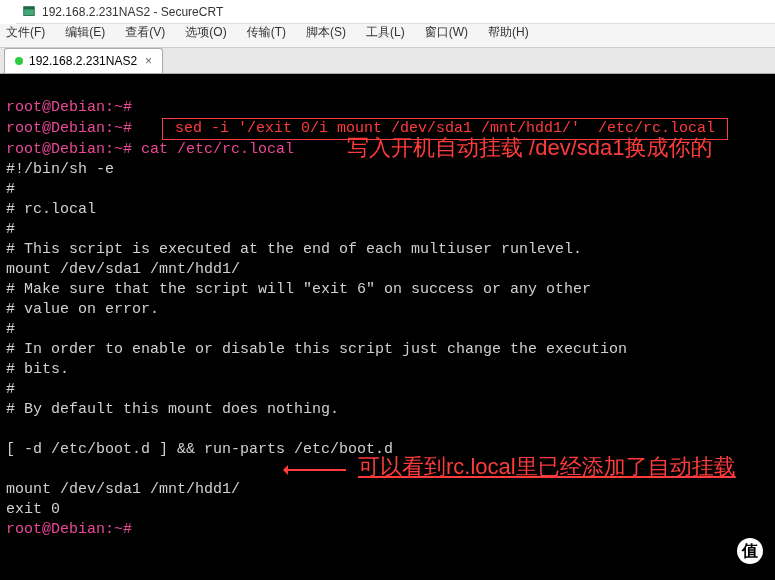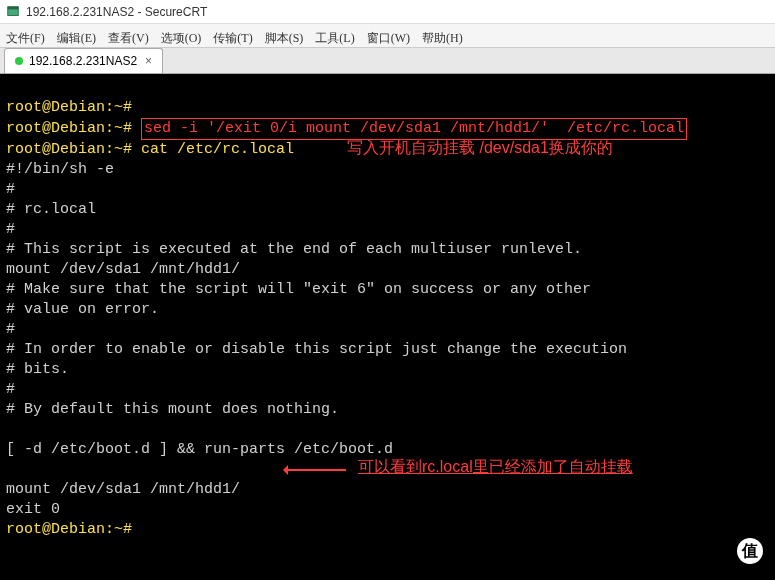--- a/index.html
+++ b/index.html
@@ -13,39 +13,39 @@
       position: relative;
     }
     .titlebar {
       display: flex;
       align-items: center;
       height: 24px;
       padding: 0 6px;
       background: #fff;
       border-bottom: 1px solid #ddd;
       gap: 6px;
+      margin-left: 16px;
     }
     .titlebar .app-icon {
       width: 14px;
       height: 14px;
       display: inline-block;
     }
     .titlebar .title {
       color: #333;
       font-size: 12px;
     }
     .menubar {
       display: flex;
       height: 24px;
-      align-items: flex-end;
+      align-items: flex-start;
       padding: 0 6px;
-      gap: 12px;
+      gap: 20px;
       border-bottom: 1px solid #ccc;
       background: #f5f5f5;
-      font-family: Liberation Serif, serif;
     }
     .menubar .menu-item {
       color: #333;
       font-size: 12px;
       cursor: default;
     }
     .tabbar {
       display: flex;
       height: 26px;
       align-items: stretch;
@@ -81,32 +81,33 @@
       background: #000;
       color: #d0d0d0;
       font-family: "Consolas", "Courier New", monospace;
       font-size: 15px;
       line-height: 20px;
       padding: 4px 6px;
       height: calc(580px - 24px - 24px - 26px);
       position: relative;
       white-space: pre;
     }
-    .prompt { color: #fde047; }
+    .prompt { color: #ec4899; }
     .red-cmd {
       color: #ff3b3b;
       border: 1px solid #ff3b3b;
-      padding: 0 2px;
+      padding: 0 12px;
       display: inline-block;
+      margin-left: 21px;
     }
     .annotation {
       position: absolute;
       color: #ff3b3b;
       font-family: "Microsoft YaHei", Arial, sans-serif;
-      font-size: 16px;
+      font-size: 22px;
       white-space: nowrap;
     }
     .arrow {
       position: absolute;
       width: 60px;
       height: 2px;
       background: #ff3b3b;
     }
     .arrow::before {
       content: '';

